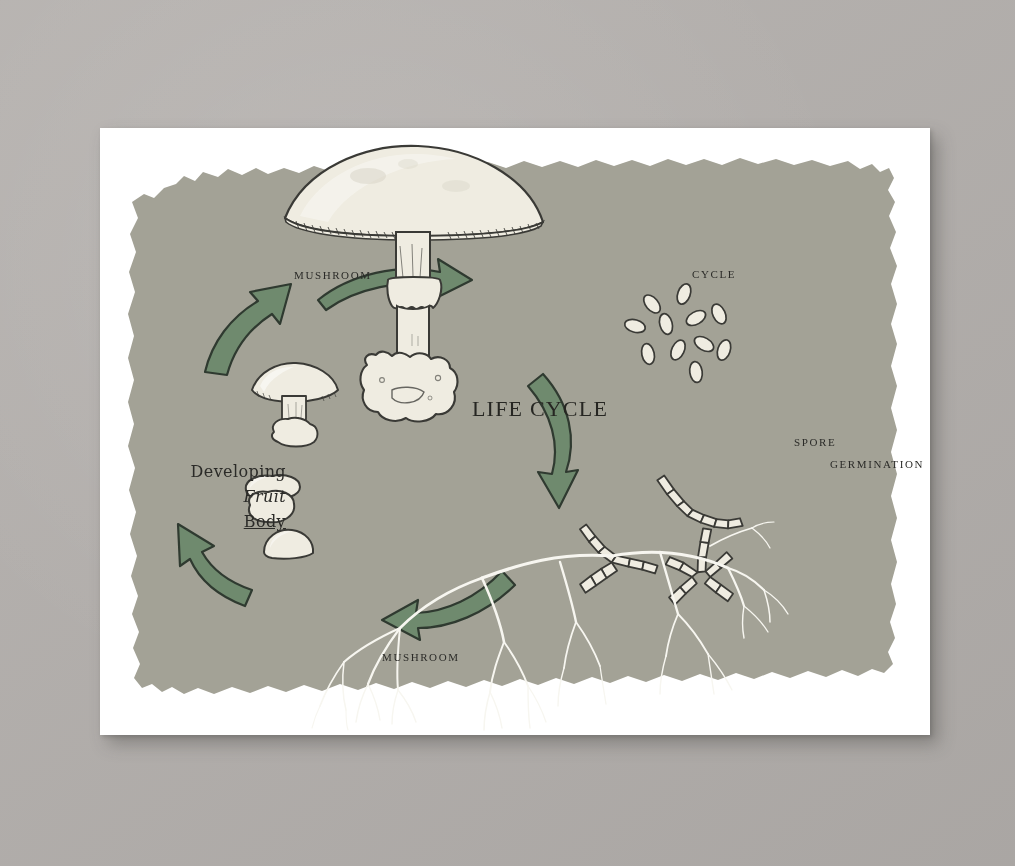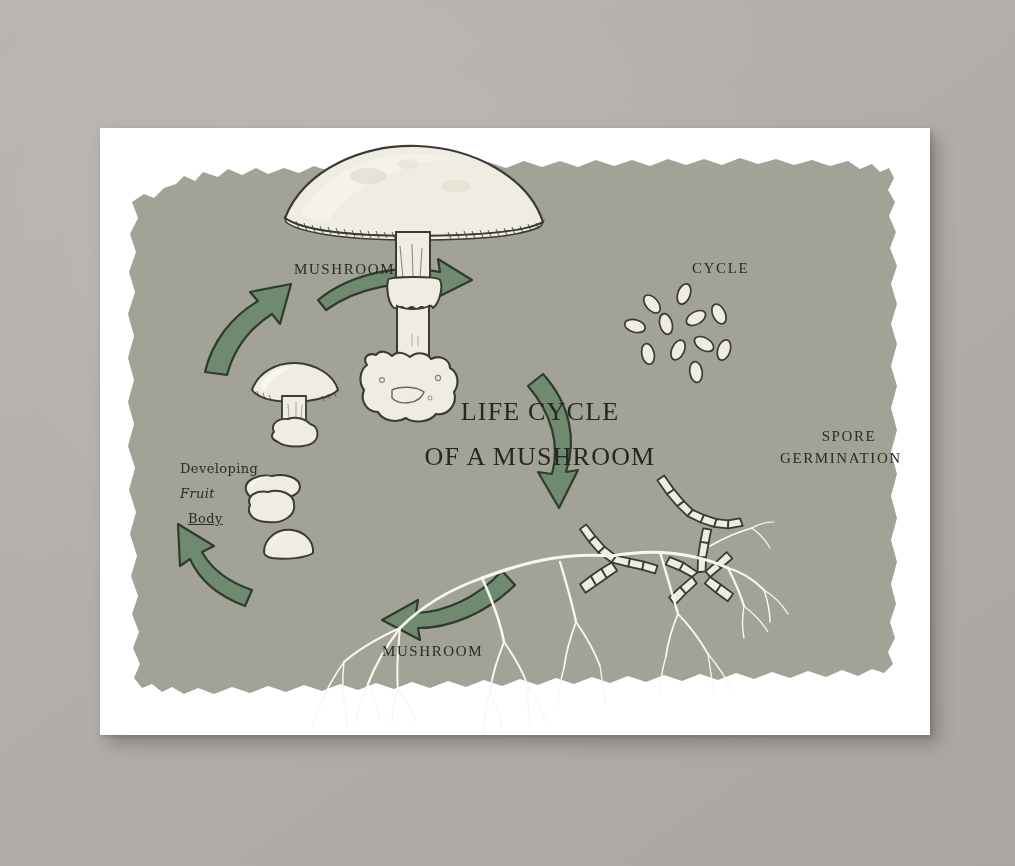--- a/index.html
+++ b/index.html
@@ -58,39 +58,40 @@
     height: 607px;
     display: block;
   }
   .lbl {
     position: absolute;
     color: #2b2b28;
     white-space: nowrap;
   }
   .lbl-caps {
     font-family: "Liberation Serif", serif;
-    font-size: 15px;
+    font-size: 11px;
     letter-spacing: 1.6px;
     font-weight: 400;
+    margin-top: 8px;
   }
   .lbl-hand {
     font-family: "DejaVu Serif", serif;
-    font-size: 13px;
+    font-size: 16px;
     letter-spacing: 0.4px;
-    text-align: left;
+    text-align: right;
     line-height: 1.75;
   }
   #title {
     position: absolute;
     left: 315px;
     top: 262px;
     width: 250px;
     text-align: center;
     font-family: "Liberation Serif", serif;
-    font-size: 26px;
+    font-size: 22px;
     letter-spacing: 1.2px;
     line-height: 1.72;
     color: #262622;
     font-weight: 400;
   }
   #title .t-line { display: block; }
 </style>
 </head>
 <body>
 
@@ -362,31 +363,30 @@
           <g>
             <path d="M164,424 C164,410 178,400 192,402 C206,404 214,414 213,425
                      C206,430 186,432 172,430 C167,429 164,427 164,424 Z" fill="#efece1" stroke="#3a3a36" stroke-width="2" stroke-linejoin="round"></path>
             <path d="M170,418 C172,408 182,403 192,403 C182,406 174,411 170,420 Z" fill="#ffffff" opacity="0.45"></path>
           </g>
         </g>
       </svg>
 
       <div id="title">
         <span class="t-line">LIFE CYCLE</span>
-        <span class="t-line">OF A MUSHROOM</span>
       </div>
 
       <div class="lbl lbl-caps" style="left:194px; top:133px;">MUSHROOM</div>
 
       <div class="lbl lbl-caps" style="left:592px; top:132px;">CYCLE</div>
 
-      <div class="lbl lbl-caps" style="left:694px; top:300px; width:110px; text-align:center;">SPORE</div>
-      <div class="lbl lbl-caps" style="left:680px; top:322px; width:138px; ">GERMINATION</div>
+      <div class="lbl lbl-caps" style="left:694px; top:300px; width:110px; ">SPORE</div>
+      <div class="lbl lbl-caps" style="left:708px; top:322px; width:138px; text-align:center;">GERMINATION</div>
 
       <div class="lbl lbl-caps" style="left:282px; top:515px;">MUSHROOM</div>
 
       <div class="lbl lbl-hand" style="left:80px; top:330px; width:106px;">Developing</div>
       <div class="lbl lbl-hand" style="left:80px; top:355px; width:106px;font-style:italic;">Fruit</div>
-      <div class="lbl lbl-hand" style="left:88px; top:380px; width:106px;text-decoration:underline;">Body</div>
+      <div class="lbl lbl-hand" style="left:80px; top:380px; width:106px;text-decoration:underline;">Body</div>
 
     </div>
   </div>
 </div>
 
 </body></html>

